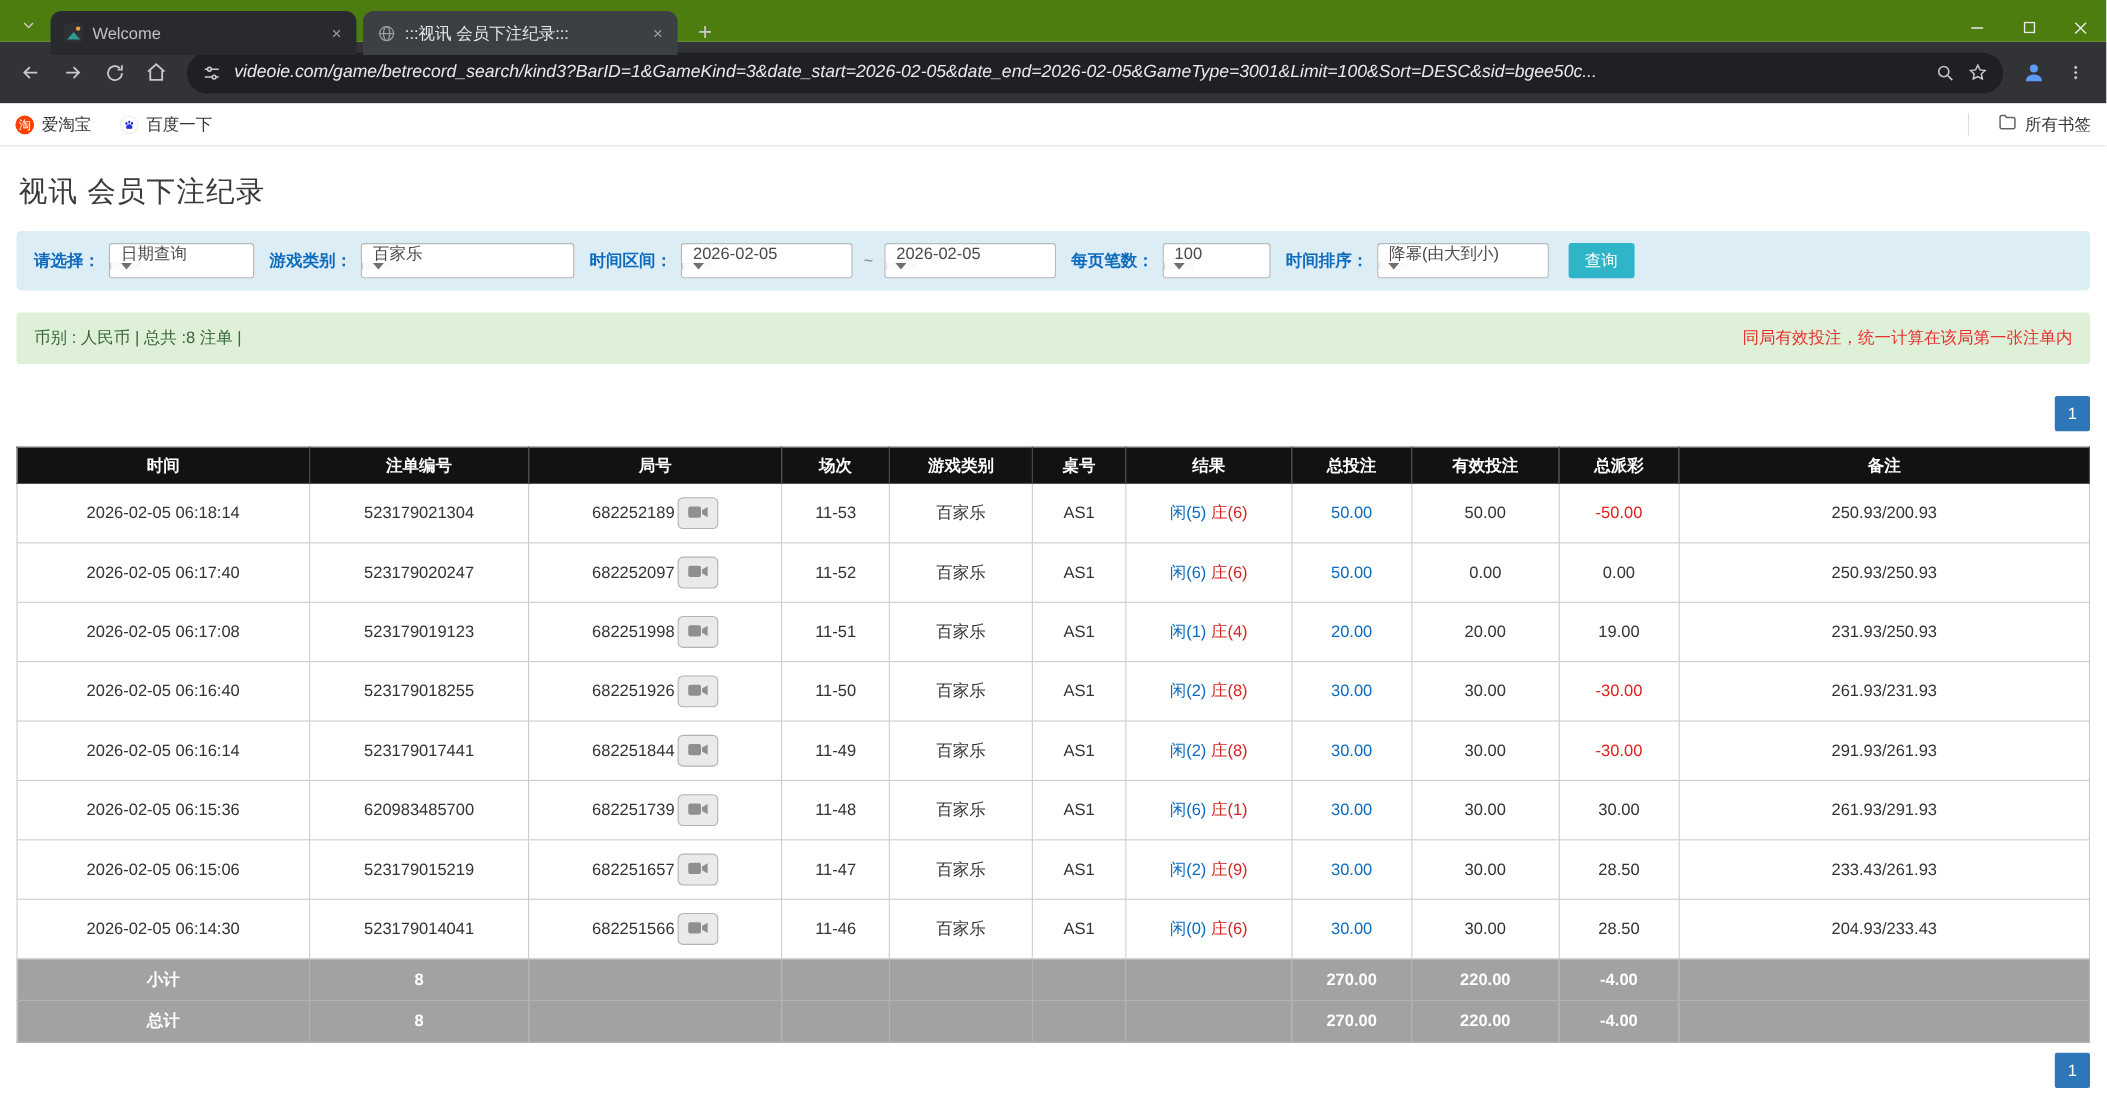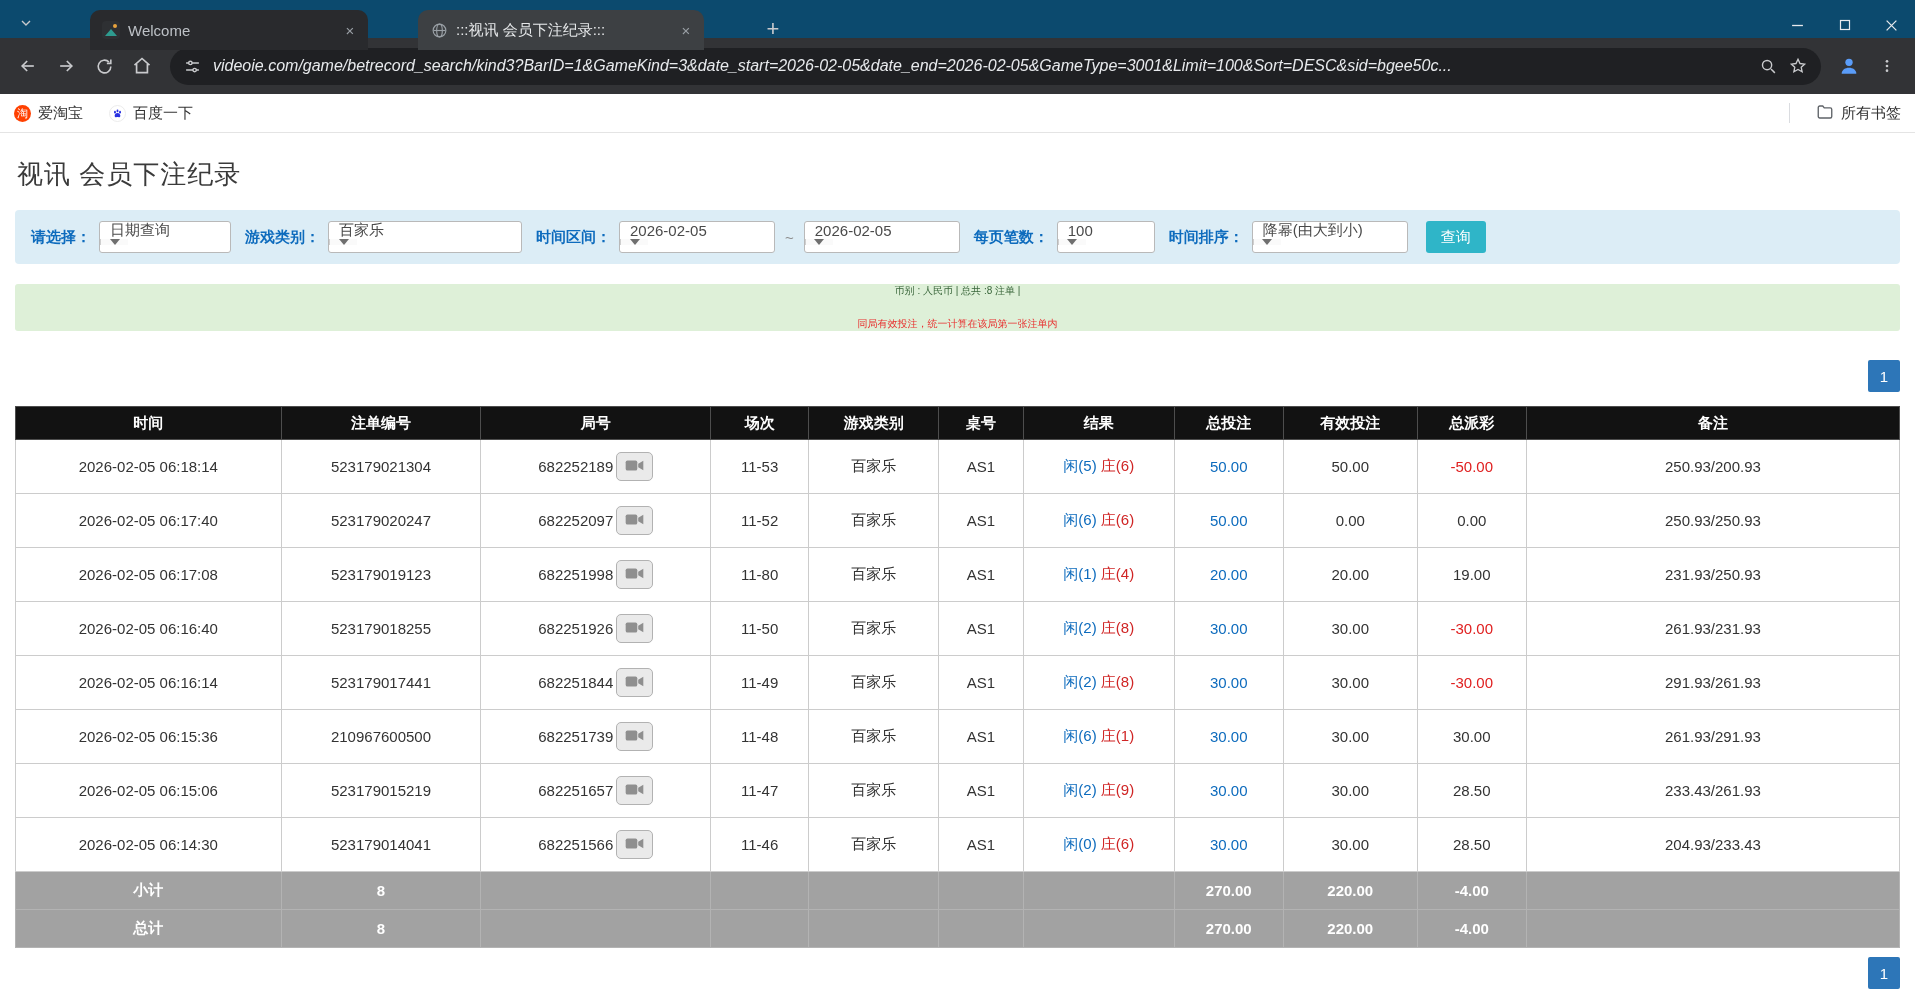--- a/index.html
+++ b/index.html
@@ -1,20 +1,20 @@
 <!DOCTYPE html>
 <html><head>
 <meta charset="utf-8">
 <style>
   * { margin:0; padding:0; box-sizing:border-box; }
   html,body { width:1915px; height:1000px; }
   body { font-family:"Liberation Sans","DejaVu Sans",sans-serif; background:#fff; overflow:hidden; }
 
   
-  .tabbar { height:38px; background:#0c4a6e; display:flex; position:relative;gap:44px; }
+  .tabbar { height:38px; background:#4d7c0f; display:flex; position:relative; }
   .tab-search-btn { width:32px; height:32px; margin:9px 4px 0 10px; display:flex; align-items:center; justify-content:center; color:#c9cacd; border-radius:50%; }
   .tab { height:40px; margin-top:10px; border-radius:10px 10px 0 0; display:flex; align-items:center; padding:0 8px 0 12px; gap:8px; cursor:default; }
   .tab.inactive { background:#292a2d; color:#bdc1c6; width:278px; }
   .tab.active { background:#3d4043; color:#e6e8ea; width:286px; margin-left:6px; }
   .tab-title { flex:1; font-size:15px; white-space:nowrap; overflow:hidden; text-overflow:ellipsis; }
   .tab-close { width:20px; height:20px; border-radius:50%; display:flex; align-items:center; justify-content:center; color:#9aa0a6; font-size:15px; }
   .favicon { width:18px; height:18px; flex:0 0 auto; display:flex; align-items:center; justify-content:center; }
   .fav-welcome { background:#2e3033; border-radius:4px; position:relative; overflow:hidden; }
   .fav-welcome::before { content:""; position:absolute; left:3px; bottom:3px; border-left:6px solid transparent; border-right:6px solid transparent; border-bottom:7px solid #2e9b8f; }
   .fav-welcome::after { content:""; position:absolute; right:3px; top:3px; width:4px; height:4px; border-radius:50%; background:#e8a33d; }
@@ -46,21 +46,21 @@
   .f-label { color:#0d6bbd; font-weight:700; margin-left:6px; white-space:nowrap; }
   .combo { display:flex; align-items:stretch; background:#fff; border:1px solid #b9b9b9; border-radius:3px; height:32px; overflow:hidden;flex-direction:column; }
   .combo input { border:none; outline:none; padding:0 10px; font-size:15px; color:#4a4a4a; background:transparent; font-family:inherit; }
   .combo-btn { width:28px; border:none; border-left:1px solid #cfcfcf; background:#fafafa; display:flex; align-items:center; justify-content:center; cursor:pointer; }
   .combo-btn::after { content:""; border-left:5px solid transparent; border-right:5px solid transparent; border-top:6px solid #6f6f6f; }
   .w-select input { width:130px; } .w-game input { width:192px; } .w-date input { width:154px; }
   .w-pp input { width:96px; } .w-sort input { width:154px; }
   .tilde { color:#8a8a8a; margin:0 2px; }
   .search-btn { margin-left:10px; height:32px; padding:0 15px; background:#2fb5c8; color:#fff; border:none; border-radius:3px; font-size:15px; cursor:pointer; font-family:inherit; }
 
-  .greenbar { margin-top:20px; background:#def0d8; border-radius:3px; height:47px; display:flex; align-items:center; justify-content:space-between; padding:0 16px; font-size:10px;flex-direction:column; }
+  .greenbar { margin-top:20px; background:#def0d8; border-radius:3px; height:47px; display:flex; align-items:center; justify-content:space-between; padding:0 16px; font-size:15px; }
   .greenbar .gb-left { color:#39663a; }
   .greenbar .gb-right { color:#e8302f; }
 
   .pager { display:flex; justify-content:flex-end; }
   .pager.top { margin:29px 0 14px; }
   .pager.bottom { margin:9px 0 0; }
   .page-btn { min-width:32px; height:32px; background:#2d76b8; color:#fff; display:flex; align-items:center; justify-content:center; font-size:15px; border-radius:2px; cursor:pointer; }
 
   table.bet-table { width:100%; border-collapse:collapse; font-size:15px; color:#333; table-layout:fixed; }
   .bet-table thead th { background:#121212; color:#fff; font-weight:700; height:33px; border:1px solid #4d4d4d; text-align:center; }
@@ -339,21 +339,21 @@
           <td>523179019123</td>
           <td><span class="round-wrap">
               <span>682251998</span>
               <button class="cam-btn">
                 <span><svg width="19" height="13" viewBox="0 0 20 14">
                     <rect x="0.5" y="1.5" width="12.5" height="11" rx="2" fill="#8f8f8f"></rect>
                     <path d="M14 5.2 19.5 2v10L14 8.8z" fill="#8f8f8f"></path>
                   </svg></span>
               </button>
             </span></td>
-          <td>11-80</td>
+          <td>11-51</td>
           <td>百家乐</td>
           <td>AS1</td>
           <td><span class="res-player">闲(1)</span> <span class="res-banker">庄(4)</span></td>
           <td><span class="blue">20.00</span></td>
           <td>20.00</td>
           <td><span class="">19.00</span></td>
           <td>231.93/250.93</td>
         </tr>
         <tr>
           <td>2026-02-05 06:16:40</td>
@@ -392,21 +392,21 @@
           <td>百家乐</td>
           <td>AS1</td>
           <td><span class="res-player">闲(2)</span> <span class="res-banker">庄(8)</span></td>
           <td><span class="blue">30.00</span></td>
           <td>30.00</td>
           <td><span class="red">-30.00</span></td>
           <td>291.93/261.93</td>
         </tr>
         <tr>
           <td>2026-02-05 06:15:36</td>
-          <td>210967600500</td>
+          <td>620983485700</td>
           <td><span class="round-wrap">
               <span>682251739</span>
               <button class="cam-btn">
                 <span><svg width="19" height="13" viewBox="0 0 20 14">
                     <rect x="0.5" y="1.5" width="12.5" height="11" rx="2" fill="#8f8f8f"></rect>
                     <path d="M14 5.2 19.5 2v10L14 8.8z" fill="#8f8f8f"></path>
                   </svg></span>
               </button>
             </span></td>
           <td>11-48</td>

